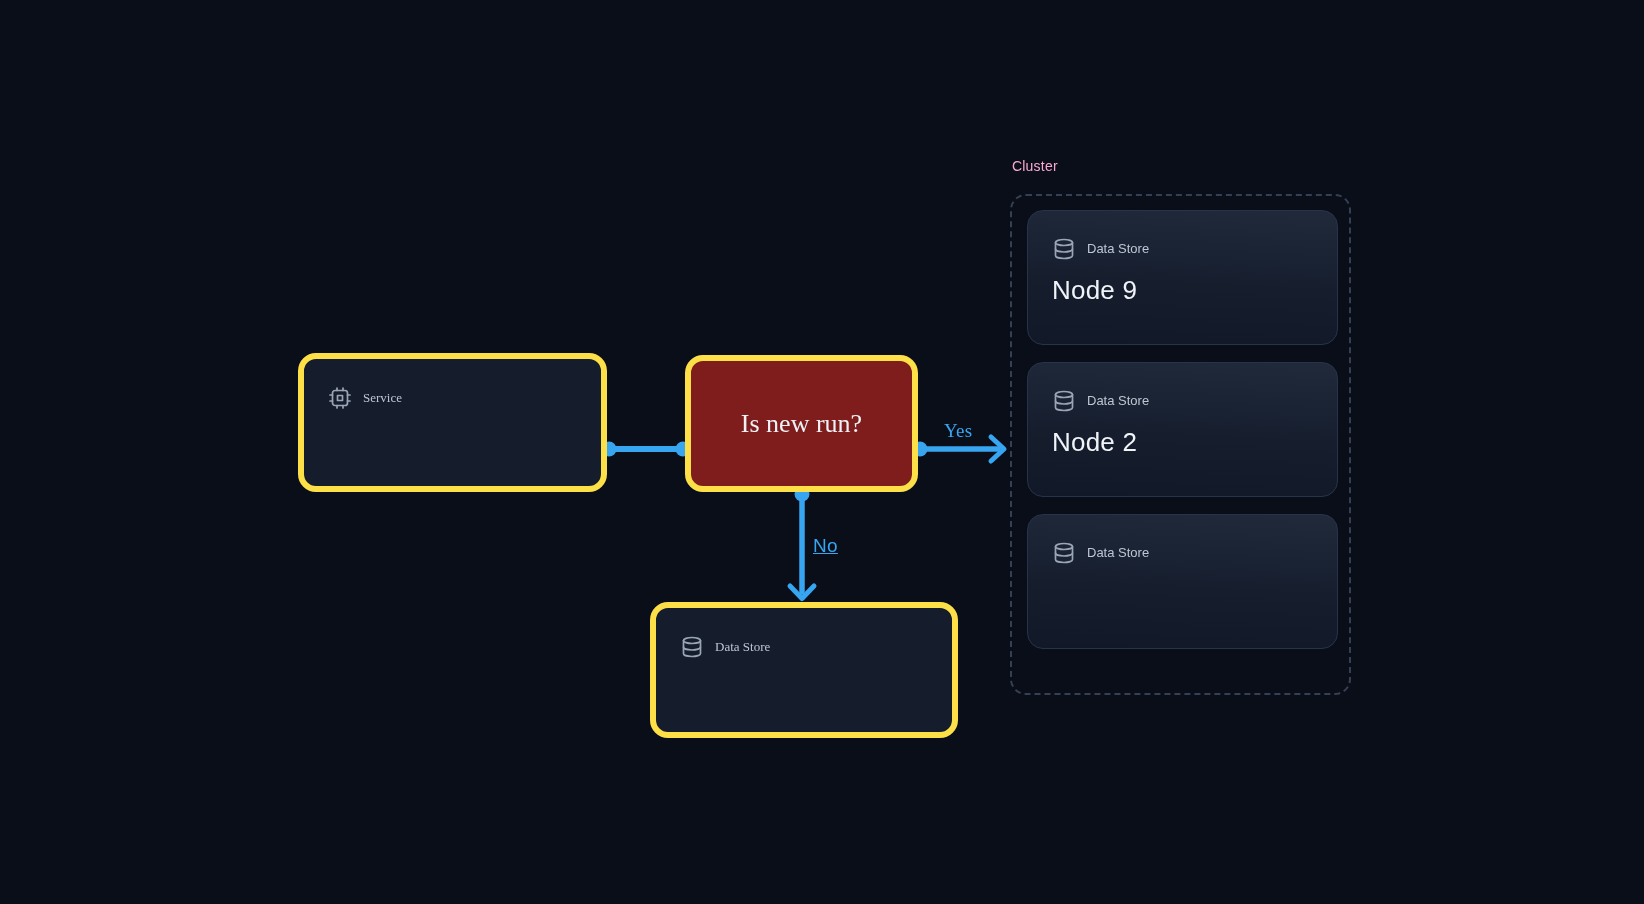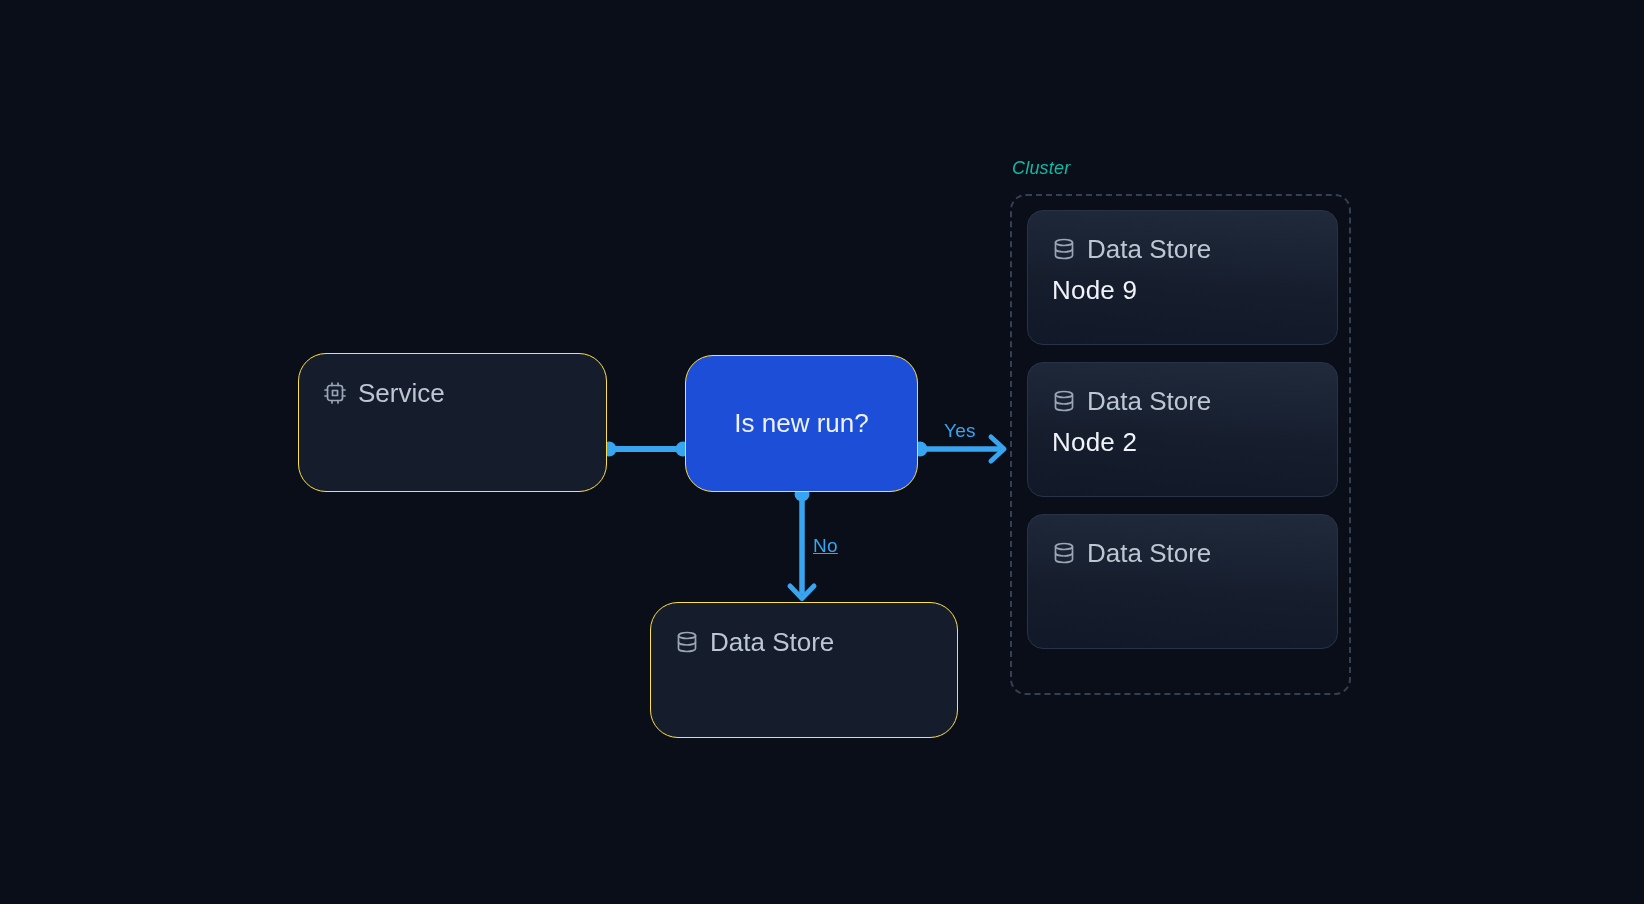--- a/index.html
+++ b/index.html
@@ -18,31 +18,32 @@
   .connector-layer {
     position: absolute;
     inset: 0;
     pointer-events: none;
   }
   
   .node-card {
     position: absolute;
     box-sizing: border-box;
     background: #151d2c;
-    border: 1px solid #fde047;
-    border-radius: 28px;
+    border: 6px solid #fde047;
+    border-radius: 18px;
     padding: 27px 24px;
     color: #f0f3f8;
+    font-family: Liberation Serif, serif;
   }
   .node-head {
     display: flex;
     align-items: center;
     gap: 11px;
     color: #bdc6d3;
-    font-size: 26px;
+    font-size: 13px;
     line-height: 24px;
   }
   .node-head .icon {
     width: 24px;
     height: 24px;
     flex: 0 0 auto;
     color: #9aa5b6;
   }
   .node-head .icon svg { display: block; width: 100%; height: 100%; }
   .node-title {
@@ -52,33 +53,32 @@
     font-weight: 400;
     color: #f0f3f8;
     letter-spacing: 0.2px;
   }
   
   .node-service   { left: 298px; top: 353px; width: 309px; height: 139px; }
   .node-decision  {
     left: 685px; top: 355px; width: 233px; height: 137px;
     display: flex; align-items: center; justify-content: center;
     padding: 0;
-    background: #1d4ed8;
+    background: #7f1d1d;
   }
   .decision-text { font-size: 26px; color: #eef2f7; }
   .node-old      { left: 650px; top: 602px; width: 308px; height: 136px; }
 
   
   .cluster-label {
     position: absolute;
     left: 1012px; top: 158px;
-    font-size: 18px;
-    color: #14b8a6;
+    font-size: 14px;
+    color: #f9a8d4;
     letter-spacing: 0.2px;
-    font-style: italic;
   }
   .cluster-box {
     position: absolute;
     left: 1010px; top: 194px;
     width: 341px;
     box-sizing: border-box;
     border: 2px dashed #364055;
     border-radius: 16px;
     padding: 14px 12px 44px 15px;
     display: flex;
@@ -97,21 +97,21 @@
     color: #f0f3f8;
   }
   
   .edge-label {
     position: absolute;
     color: #38a5f1;
     font-size: 19px;
     font-weight: 500;
     letter-spacing: 0.3px;
   }
-  .edge-label-yes { left: 944px; top: 420px; }
+  .edge-label-yes { left: 944px; top: 420px; font-family: Liberation Serif, serif; }
   .edge-label-no  { left: 813px; top: 535px; text-decoration: underline; }
 </style>
 </head>
 <body>
 
 <div class="canvas">
 
   <svg class="connector-layer" width="1644" height="904" viewBox="0 0 1644 904">
     <g stroke="#38a5f1" fill="none" stroke-linecap="round" stroke-linejoin="round">
 

